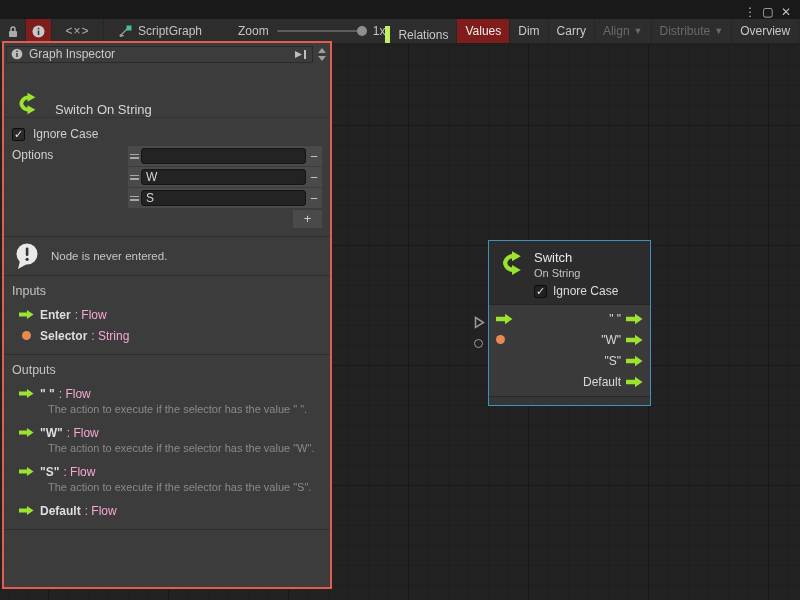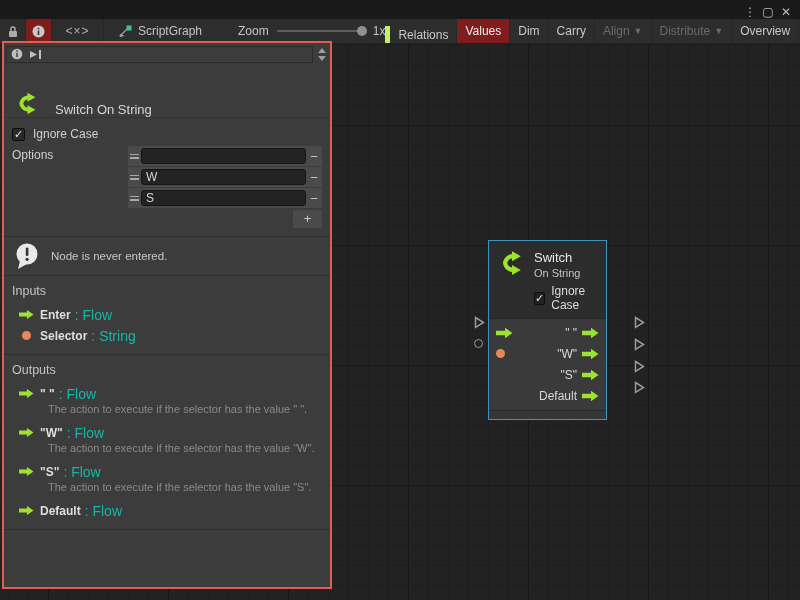--- a/index.html
+++ b/index.html
@@ -37,21 +37,21 @@
     background-image:
       linear-gradient(#181818 1px, transparent 1px),
       linear-gradient(90deg,#181818 1px, transparent 1px),
       linear-gradient(#1e1e1e 1px, transparent 1px),
       linear-gradient(90deg,#1e1e1e 1px, transparent 1px);
     background-size:120px 120px,120px 120px,20px 20px,20px 20px;
     background-position:48px 81px,48px 81px,8px 1px,8px 1px;
   }
 
   
-  .node { position:absolute; left:488px; top:240px; width:119px; border:1px solid #3e93be; background:#3a3a3a; }
+  .node { position:absolute; left:488px; top:240px; width:163px; border:1px solid #3e93be; background:#3a3a3a; }
   .node-header { background:#2c2c2c; padding:7px 8px 6px 8px; border-bottom:1px solid #262626; }
   .node-head-top { display:flex; gap:7px; }
   .node-titles { padding-top:2px; }
   .node-title { font-size:13px; color:#e8e8e8; }
   .node-subtitle { font-size:11px; color:#c2c2c2; margin-top:2px; }
   .node-check-row { display:flex; align-items:center; gap:6px; margin:5px 0 0 37px; }
   .checkbox { width:13px; height:13px; background:#212121; border:1px solid #0d0d0d; border-radius:2px; color:#e6e6e6; font-size:11px; line-height:11px; text-align:center; }
   .node-check-label { font-size:12px; color:#dcdcdc; }
   .node-body { padding:3px 0 4px 0; }
   .port-row { height:21px; display:flex; align-items:center; padding:0 7px; }
@@ -89,21 +89,21 @@
   .opt-add-row { display:flex; justify-content:flex-end; margin-top:1px; }
   .opt-add { width:29px; height:18px; background:#4a4a4a; color:#cccccc; text-align:center; font-size:13px; line-height:18px; }
   .separator { height:1px; background:#2e2e2e; }
   .warning { height:38px; display:flex; align-items:center; gap:10px; padding:0 10px; }
   .warn-text { color:#c6c6c6; font-size:11.5px; }
   .section { padding:8px 10px 8px 8px; }
   .section h3 { font-size:12.5px; font-weight:normal; color:#c4c4c4; margin-bottom:6px; }
   .pin-row { display:flex; align-items:center; min-height:21px; }
   .pin-icon { width:28px; display:flex; align-items:center; justify-content:center; }
   .pin-name { font-weight:bold; color:#dedede; font-size:12px; }
-  .pin-type { color:#14b8a6; font-size:14px; margin-left:4px;text-align:right; }
+  .pin-type { color:#f9a8d4; font-size:12px; margin-left:4px;text-align:right; }
   .pin-desc { margin:-1px 0 6px 36px; color:#8a8a8a; font-size:11px; line-height:13px; }
 </style>
 </head>
 <body>
 
 <div class="titlebar">
   <div class="win-controls">
     <span>⋮</span>
     <span>▢</span>
     <span>✕</span>
@@ -260,20 +260,21 @@
 </div>
 
 <div class="inspector">
   <div class="insp-header">
     <div class="header-box">
       <svg width="12" height="12" viewBox="0 0 13 13">
         <circle cx="6.5" cy="6.5" r="5.8" fill="#bdbdbd"></circle>
         <rect x="5.7" y="5.4" width="1.6" height="4.4" fill="#3c3c3c"></rect>
         <rect x="5.7" y="2.7" width="1.6" height="1.6" fill="#3c3c3c"></rect>
       </svg>
+      <span class="title">Graph Inspector</span>
       <svg width="14" height="11" viewBox="0 0 14 11">
         <path d="M1 2 L8 5.5 L1 9 Z" fill="#bfbfbf"></path>
         <rect x="10" y="1" width="2" height="9" fill="#bfbfbf"></rect>
       </svg>
     </div>
     <div class="spinners">
       <div class="spin up"></div>
       <div class="spin down"></div>
     </div>
   </div>

